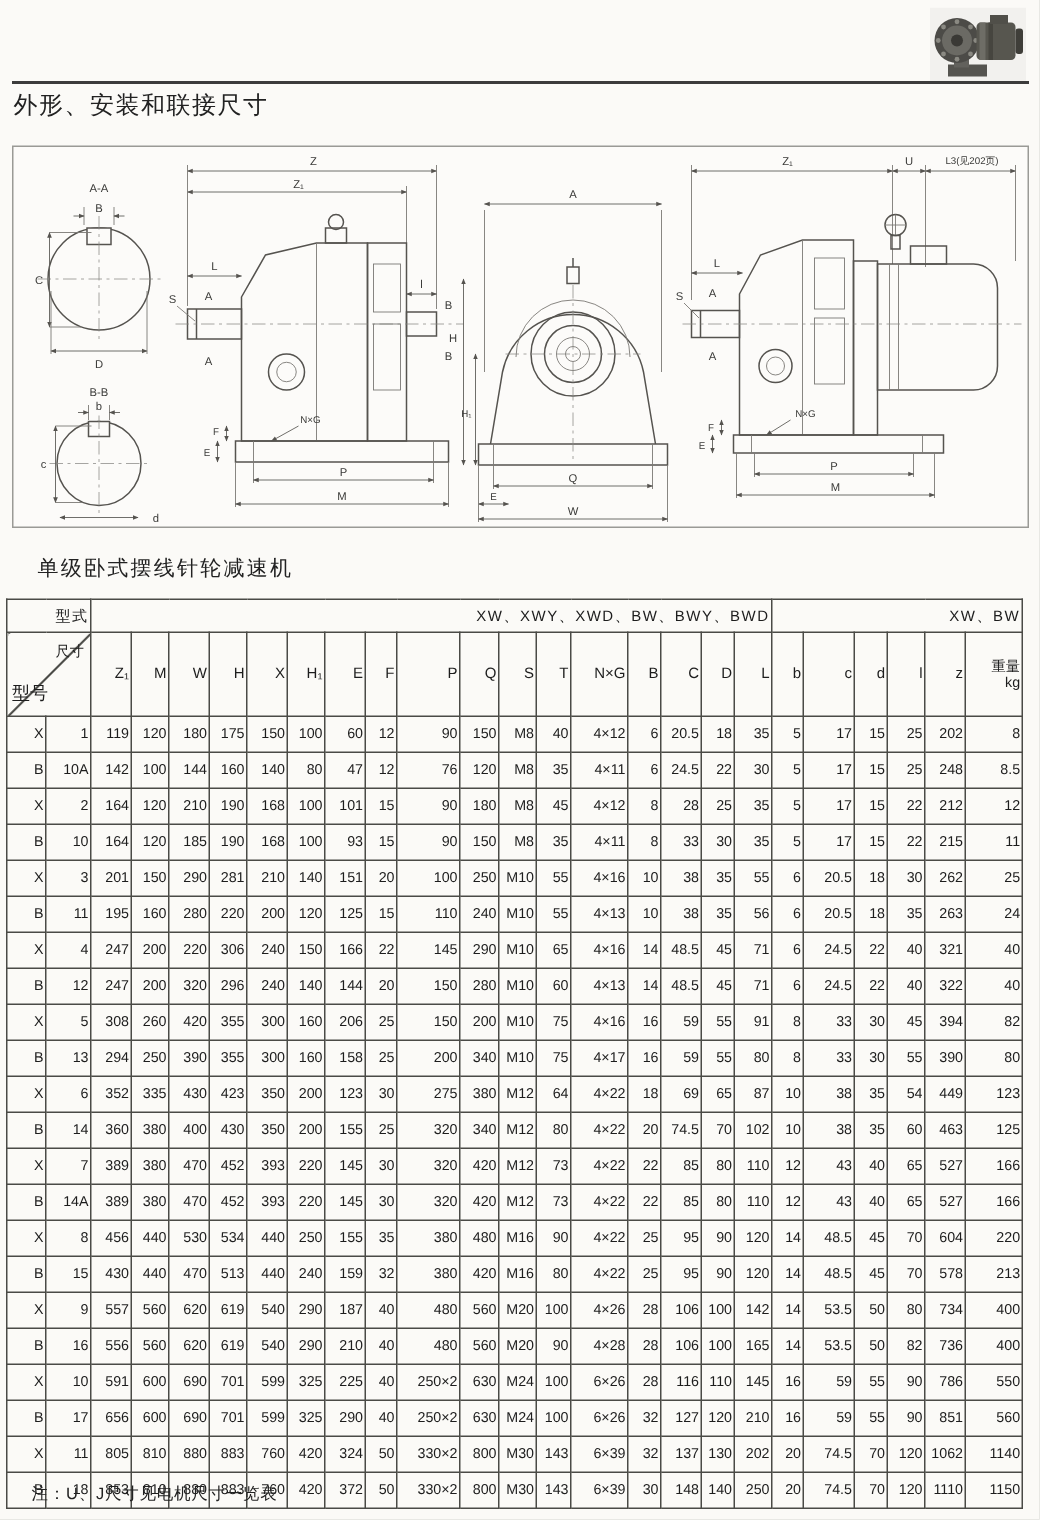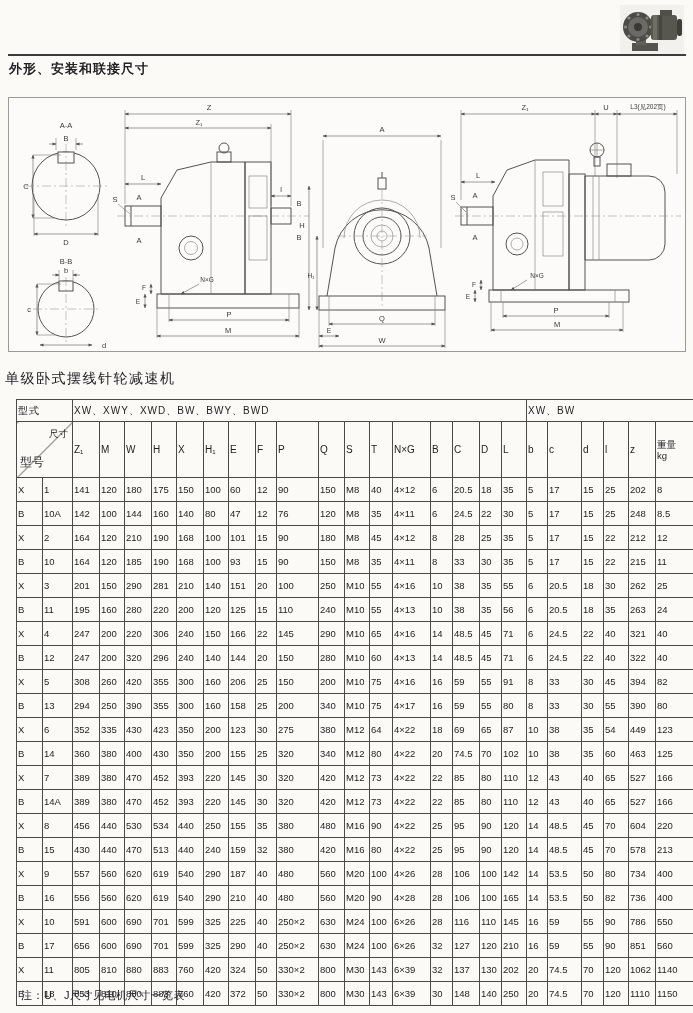--- a/index.html
+++ b/index.html
@@ -3,26 +3,26 @@
 <meta charset="utf-8">
 <style>
   html,body { margin:0; padding:0; background:#d9d9d6; }
   .page {
     position:relative; width:693px; height:1013px; margin:0 auto;
     background:#fbfaf7; font-family:"Liberation Sans", sans-serif; color:#222;
     overflow:hidden;
   }
   .top-rule { position:absolute; top:54px; left:8px; width:678px; height:2px; background:#3c3c3c; }
   .product-photo { position:absolute; top:5px; right:9px; width:64px; height:50px; }
-  .page-title { position:absolute; top:60px; left:9px; font-size:13px; font-weight:bold; letter-spacing:1px; }
+  .page-title { position:absolute; top:60px; left:9px; font-size:16px; font-weight:normal; letter-spacing:1px; }
   .drawing-box { position:absolute; top:97px; left:8px; width:676px; height:253px; border:1px solid #9a9a96; background:#fcfbf9; }
   .drawing-box svg { display:block; }
-  .subtitle { position:absolute; top:370px; left:5px; font-size:14px; letter-spacing:1.5px; }
-  .dim-table { position:absolute; top:399px; left:16px; border-collapse:collapse; table-layout:fixed; width:677px;
-               font-size:9.5px; text-align:left; color:#1d1d1d; }
+  .subtitle { position:absolute; top:370px; left:25px; font-size:14px; letter-spacing:1.5px; }
+  .dim-table { position:absolute; top:399px; left:4px; border-collapse:collapse; table-layout:fixed; width:677px;
+               font-size:9.5px; text-align:right; color:#1d1d1d; }
   .dim-table th, .dim-table td { border:1px solid #4a4a46; padding:0 1px; overflow:hidden; white-space:nowrap; }
   .dim-table thead tr.grp th { height:21px; font-weight:normal; font-size:10px; letter-spacing:1px; }
   .dim-table thead tr.cols th { height:55px; font-weight:normal; font-size:10px; }
   .dim-table tbody td { height:23px; font-weight:normal; }
   th.diag { position:relative; padding:0;
     background:linear-gradient(to bottom right, transparent 49.2%, #4a4a46 49.2%, #4a4a46 50.8%, transparent 50.8%); }
   th.diag .d-top { position:absolute; top:6px; right:4px; font-size:9.5px;margin-left:21px; }
   th.diag .d-bot { position:absolute; bottom:6px; left:3px; font-size:12px; }
   .w2line div { line-height:11px; font-size:9.5px; }
   .footnote { position:absolute; top:988px; left:21px; font-size:11px; letter-spacing:0.5px; }
@@ -325,21 +325,21 @@
         <th class="w2line">
           <div>重量</div>
           <div>kg</div>
         </th>
       </tr>
     </thead>
     <tbody>
         <tr>
           <td>X</td>
           <td>1</td>
-          <td>141</td>
+          <td>119</td>
           <td>120</td>
           <td>180</td>
           <td>175</td>
           <td>150</td>
           <td>100</td>
           <td>60</td>
           <td>12</td>
           <td>90</td>
           <td>150</td>
           <td>M8</td>

